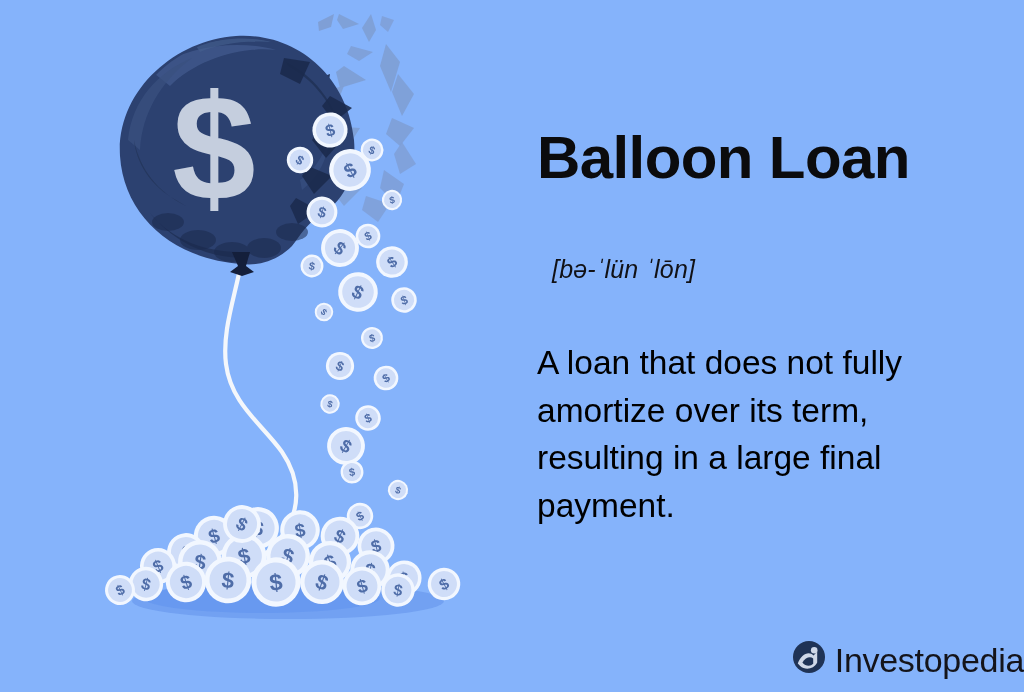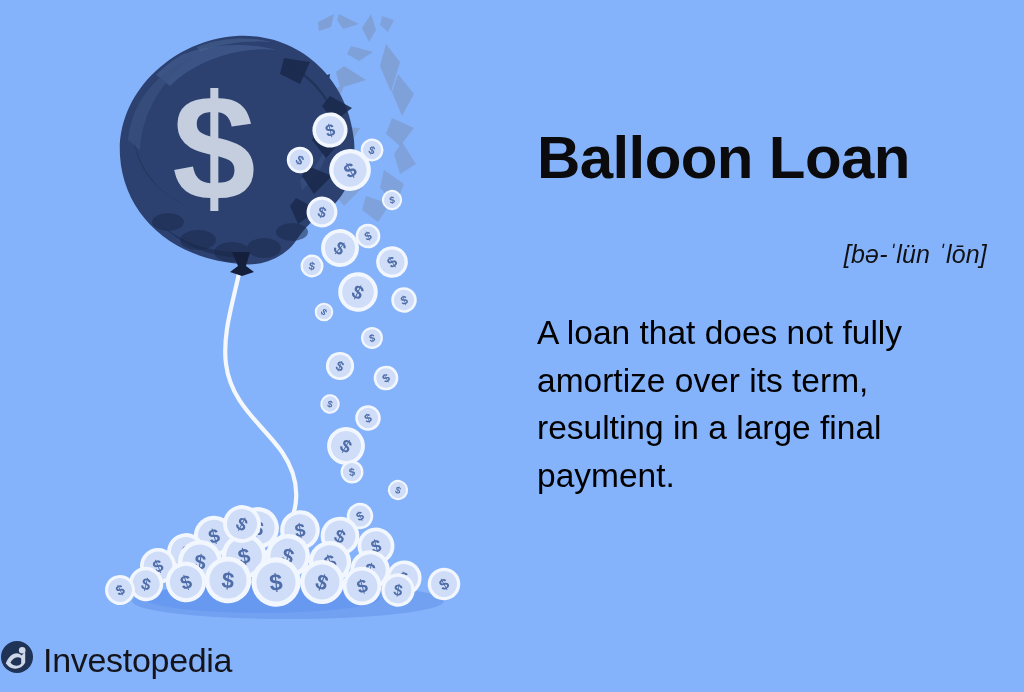--- a/index.html
+++ b/index.html
@@ -45,43 +45,42 @@
     line-height: 1.0;
     color: #0b0b0d;
     letter-spacing: -0.6px;
     margin: 0;
     white-space: nowrap;
   }
   #pronunciation {
     font-size: 25px;
     font-style: italic;
     color: #111115;
-    margin: 0;
+    margin: 15px;
     padding-top: 52px;
     letter-spacing: 0.2px;
-    text-align: right;
   }
   #definition {
     font-size: 33.5px;
     line-height: 1.42;
     color: #000000;
     margin: 0;
     padding-top: 40px;
     width: 432px;
   }
 
   
   #logo {
     position: absolute;
     left: 0;
     right: 0;
     bottom: 14px;
     display: flex;
     align-items: center;
-    justify-content: flex-start;
+    justify-content: flex-end;
     gap: 9px;
   }
   #logo-wordmark {
     font-size: 34px;
     color: #14141a;
     letter-spacing: -0.3px;
     line-height: 1;
     position: relative;
     top: 1px;
   }

